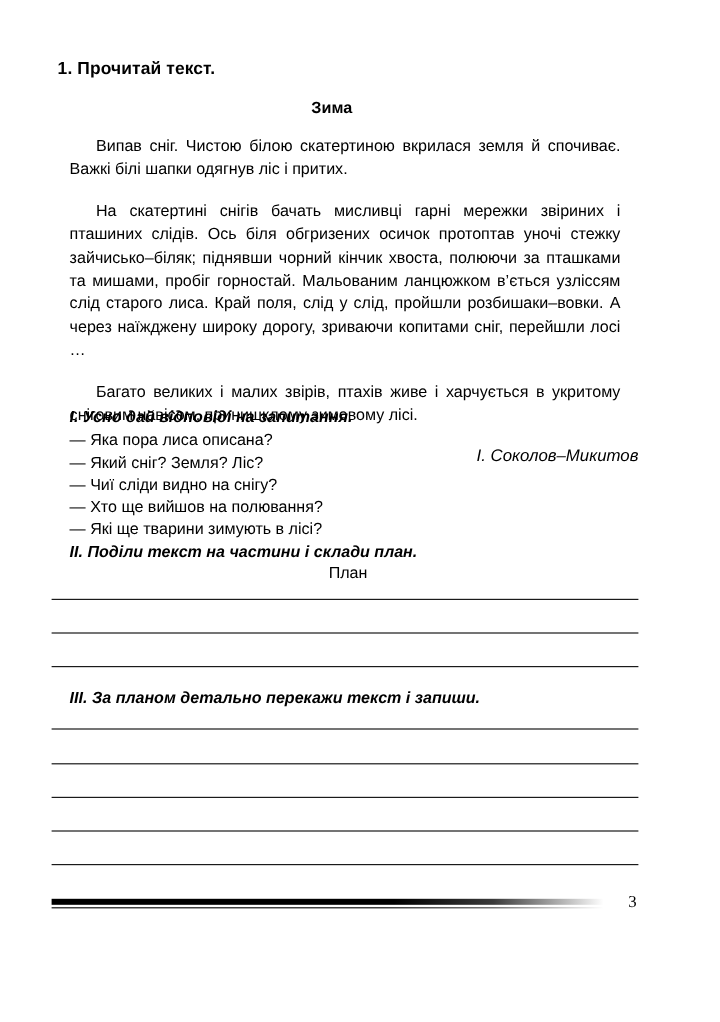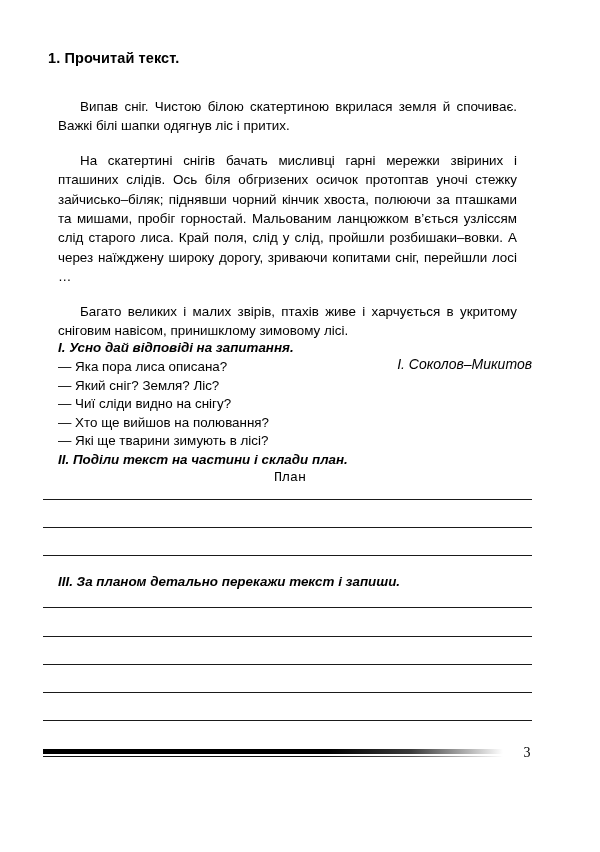--- a/index.html
+++ b/index.html
@@ -91,21 +91,20 @@
 
   .plan-label {
     position: absolute;
     left: 0;
     top: 470px;
     width: 600px;
     text-align: center;
     font-size: 13.4px;
     padding-right: 20px;
     box-sizing: border-box;
-    font-family: Liberation Mono, monospace;
   }
 
   
   .rule {
     position: absolute;
     left: 43px;
     width: 489px;
     height: 0;
     border-top: 1.6px solid #1a1a1a;
   }
@@ -140,20 +139,21 @@
   }
 </style>
 </head>
 <body>
 
 <div class="page">
 
   <div class="task-heading">1. Прочитай текст.</div>
 
   <div class="story">
+    <div class="story-title">Зима</div>
     <p>Випав сніг. Чистою білою скатертиною вкрилася земля й спочиває. Важкі білі шапки одягнув ліс і притих.</p>
     <p>На скатертині снігів бачать мисливці гарні мережки звіриних і пташиних слідів. Ось біля обгризених осичок протоптав уночі стежку зайчисько–біляк; піднявши чорний кінчик хвоста, полюючи за пташками та мишами, пробіг горностай. Мальованим ланцюжком в’ється узліссям слід старого лиса. Край поля, слід у слід, пройшли розбишаки–вовки. А через наїжджену широку дорогу, зриваючи копитами сніг, перейшли лосі …</p>
     <p>Багато великих і малих звірів, птахів живе і харчується в укритому сніговим навісом, принишклому зимовому лісі.</p>
     <div class="story-author">І. Соколов–Микитов</div>
   </div>
 
   <div class="section-heading" id="sec-1-heading">I. Усно дай відповіді на запитання.</div>
 
   <ul class="questions">
     <li>— Яка пора лиса описана?</li>

